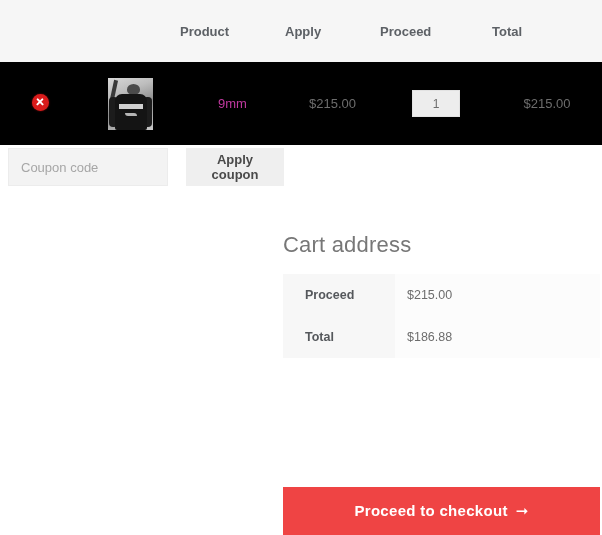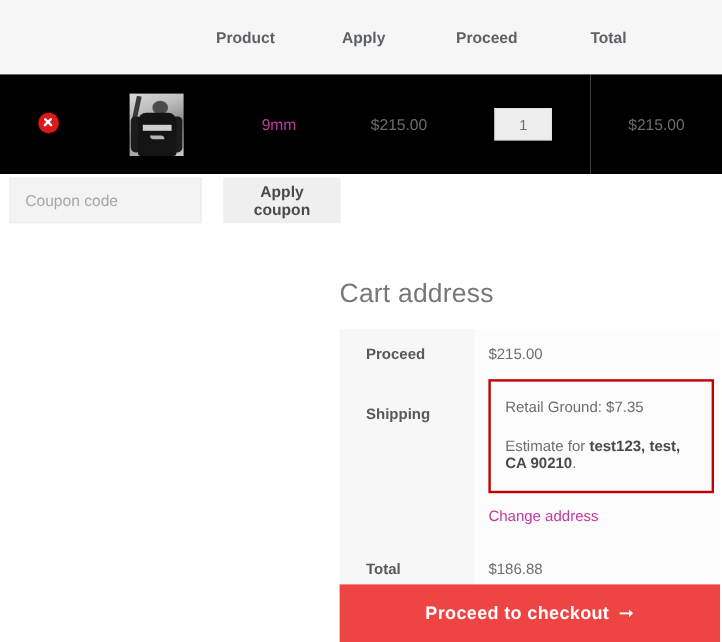--- a/index.html
+++ b/index.html
@@ -366,30 +366,20 @@
 </div>
 
 <div class="totals-wrap">
   <h2 class="totals-heading">Cart address</h2>
   <table class="totals-table">
     <tbody>
       <tr class="row-subtotal">
         <th>Proceed</th>
         <td>$215.00</td>
       </tr>
-      <tr class="row-shipping">
-        <th>Shipping</th>
-        <td>
-          <div class="ship-box">
-            <div class="ship-method">Retail Ground: $7.35</div>
-            <div class="ship-estimate"><span>Estimate for </span><b>test123, test, CA 90210</b><span>.</span></div>
-          </div>
-          <a class="change-address" href="#">Change address</a>
-        </td>
-      </tr>
       <tr class="row-total">
         <th>Total</th>
         <td>$186.88</td>
       </tr>
     </tbody>
   </table>
 </div>
 
 <button class="checkout-btn">
   <span>Proceed to checkout</span><span class="arrow">➞</span>

